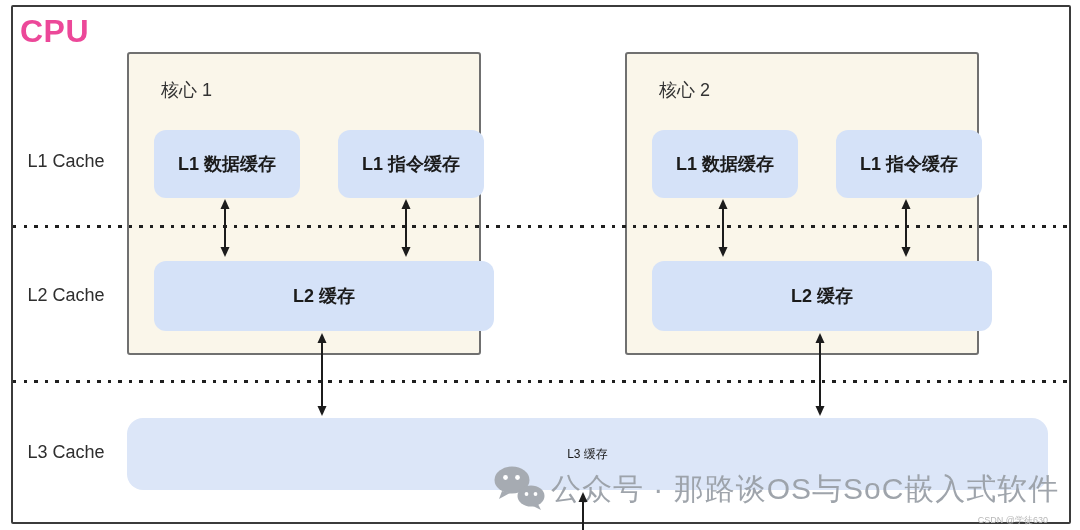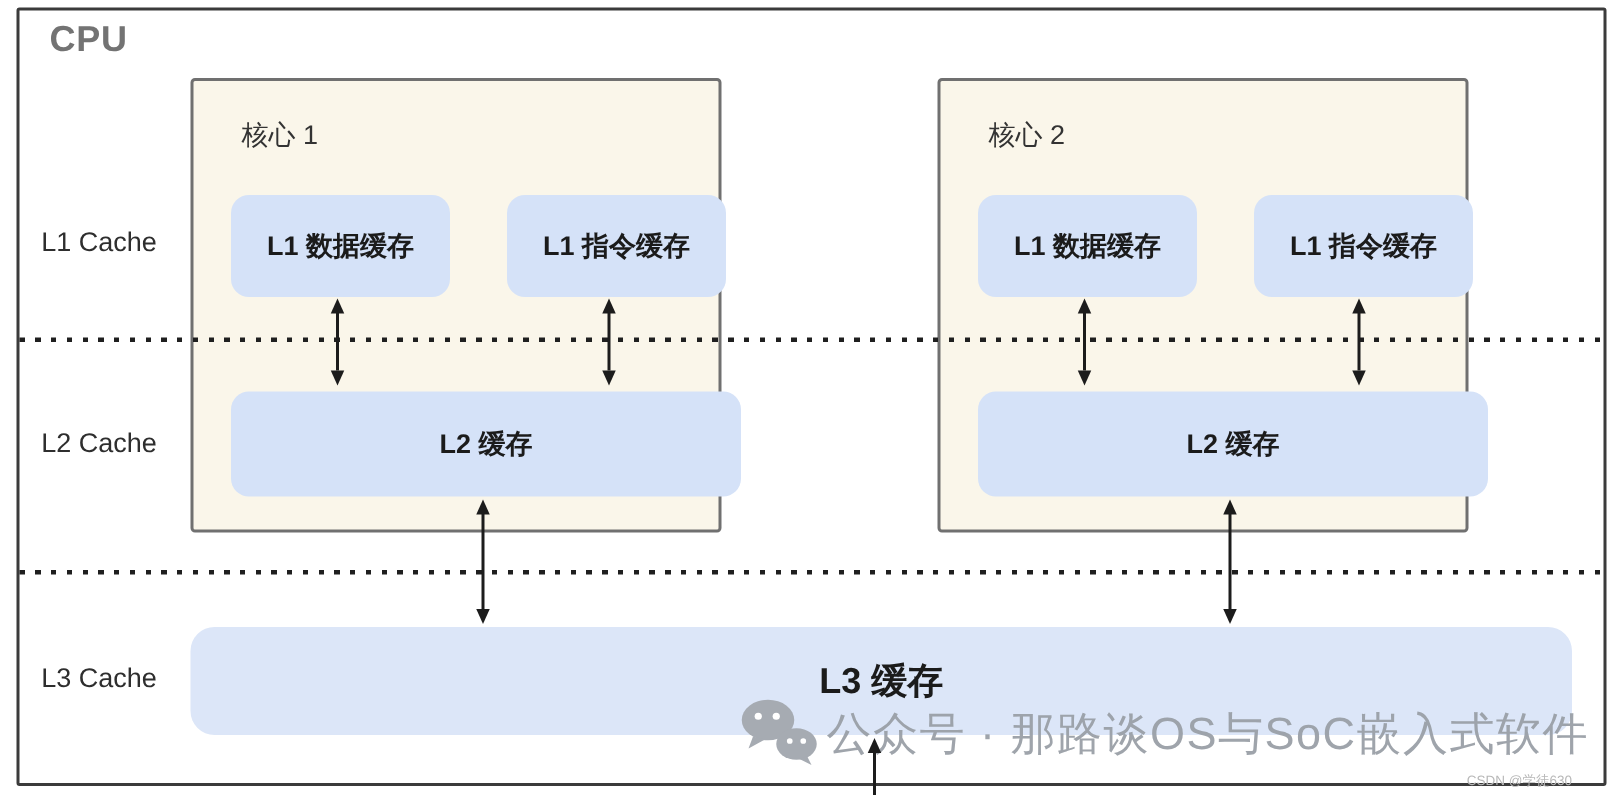--- a/index.html
+++ b/index.html
@@ -5,40 +5,40 @@
   html,body{margin:0;padding:0;background:#ffffff;}
   .stage{
     position:relative;width:1080px;height:530px;background:#ffffff;
     font-family:"Liberation Sans","DejaVu Sans",sans-serif;overflow:hidden;
   }
   .cpu-box{
     position:absolute;left:11px;top:5px;width:1060px;height:519px;
     box-sizing:border-box;border:2px solid #3b3b3b;border-radius:2px;background:#ffffff;
   }
   .cpu-title{
-    position:absolute;left:33px;top:13px;font-size:24px;font-weight:bold;color:#737373;
+    position:absolute;left:20px;top:13px;font-size:32px;font-weight:bold;color:#ec4899;
     letter-spacing:0.5px;
   }
   .core-box{
     position:absolute;top:52px;width:354px;height:303px;box-sizing:border-box;
     background:#faf6ea;border:2px solid #707070;border-radius:3px;z-index:1;
   }
   .core-1{left:127px;} .core-2{left:625px;}
   .core-label{position:absolute;left:32px;top:24px;font-size:18px;color:#333333;z-index:2;}
   .cache-chip{
     position:absolute;background:#d5e2f8;border-radius:12px;display:flex;
     align-items:center;justify-content:center;font-size:18px;font-weight:bold;color:#1b1b1b;z-index:2;
   }
   .l1-data{left:25px;top:76px;width:146px;height:68px;}
   .l1-inst{left:209px;top:76px;width:146px;height:68px;}
   .l2{left:25px;top:207px;width:340px;height:70px;}
   .l3-box{
     position:absolute;left:127px;top:418px;width:921px;height:72px;background:#dce6f8;
     border-radius:16px;display:flex;align-items:center;justify-content:center;
-    font-size:24px;font-weight:bold;color:#1b1b1b;z-index:1;
+    font-size:12px;font-weight:normal;color:#1b1b1b;z-index:1;
   }
   .row-label{
     position:absolute;left:20px;width:92px;text-align:center;font-size:18px;color:#2e2e2e;z-index:2;
   }
   .row-l1{top:151px;} .row-l2{top:285px;} .row-l3{top:442px;}
   .dotted-line{
     position:absolute;left:13px;width:1057px;height:3px;z-index:3;
     background:repeating-linear-gradient(90deg,#1f1f1f 0 3.5px,transparent 3.5px 10.5px);
   }
   .dot-1{top:225px;} .dot-2{top:380px;}

